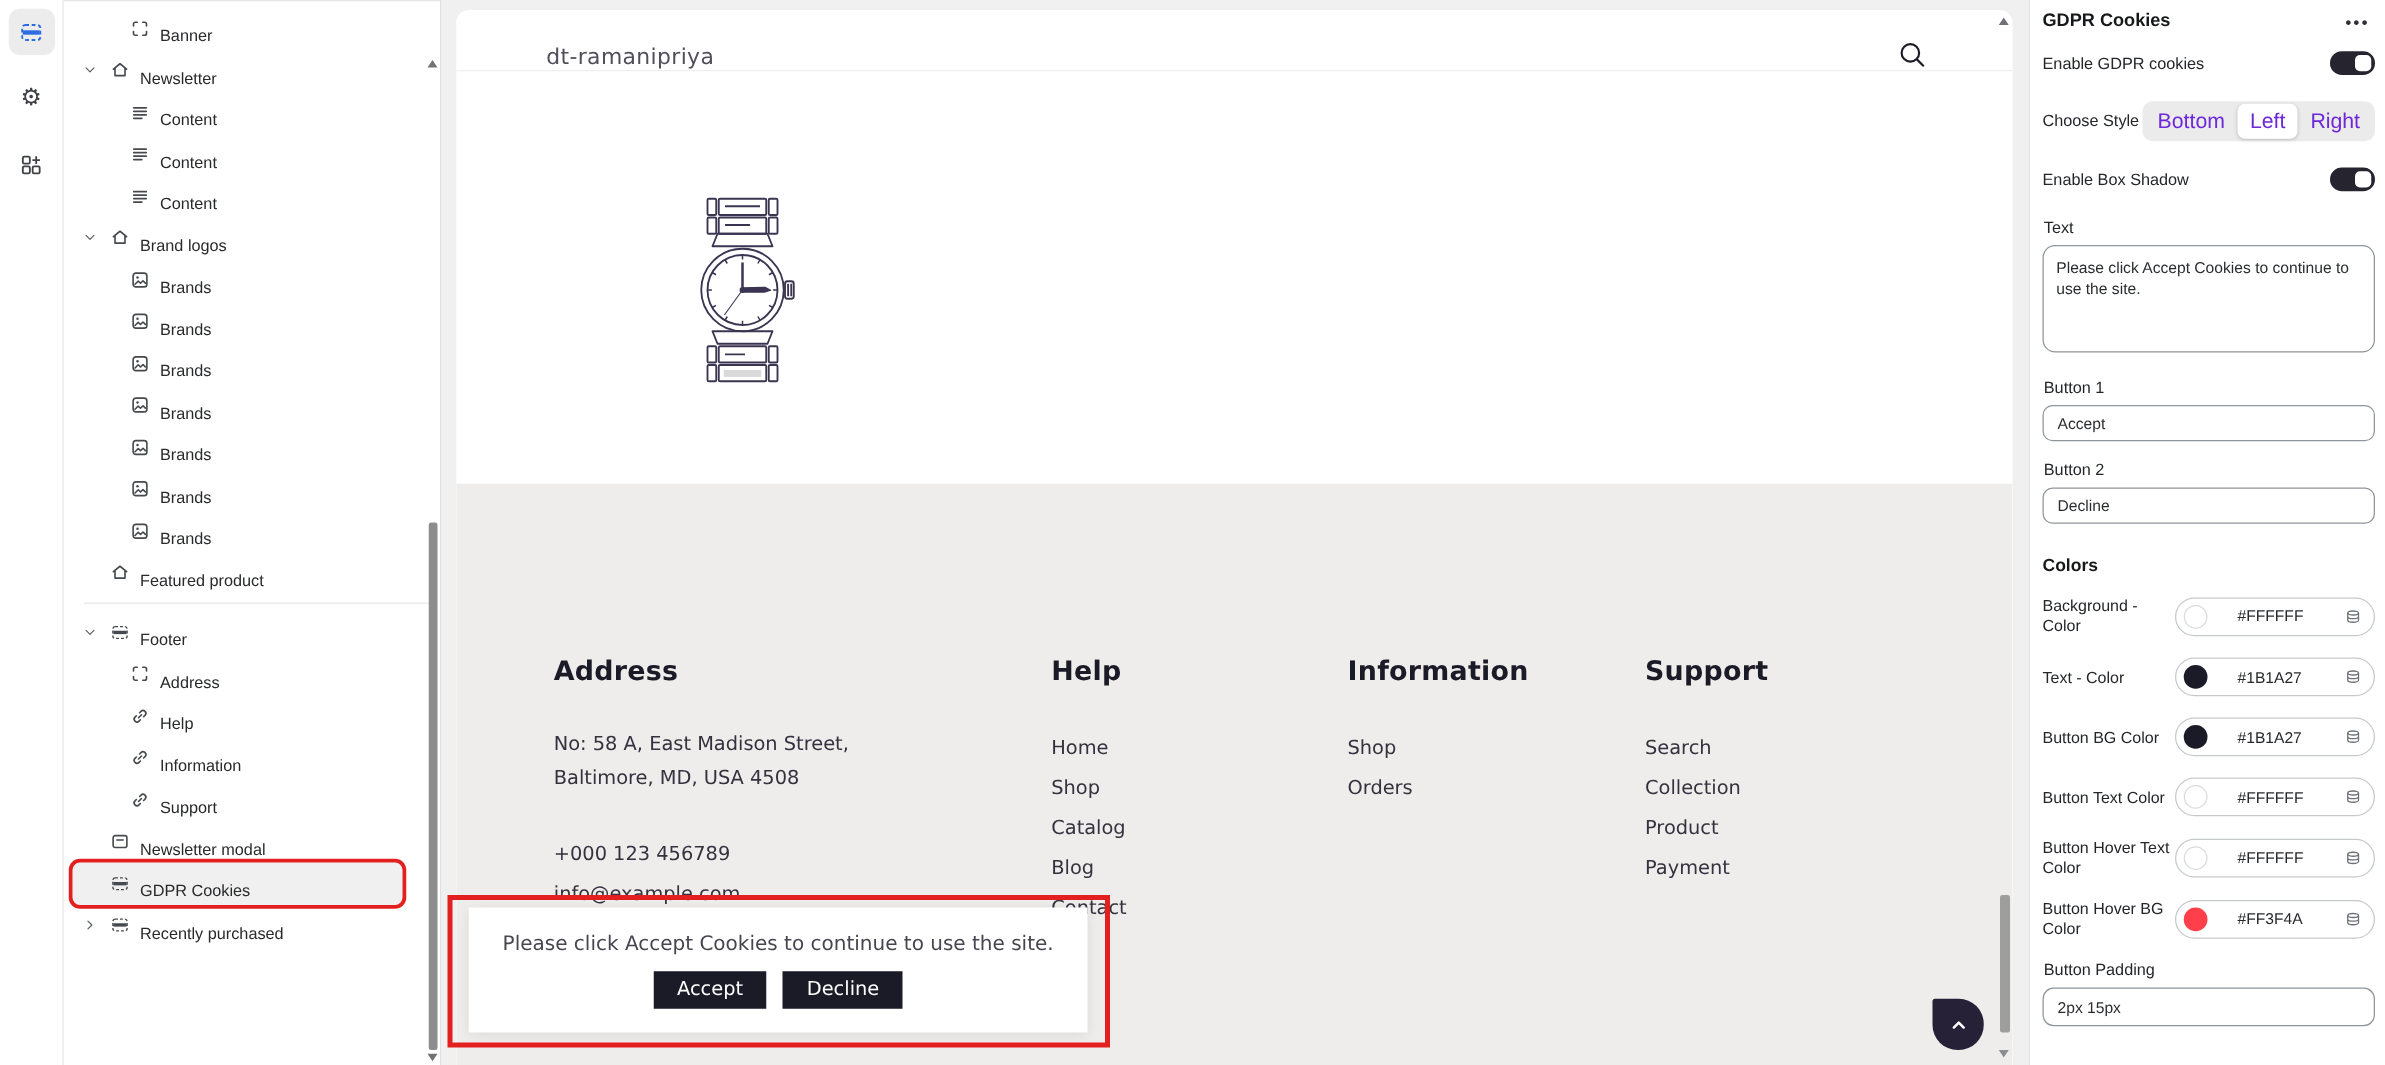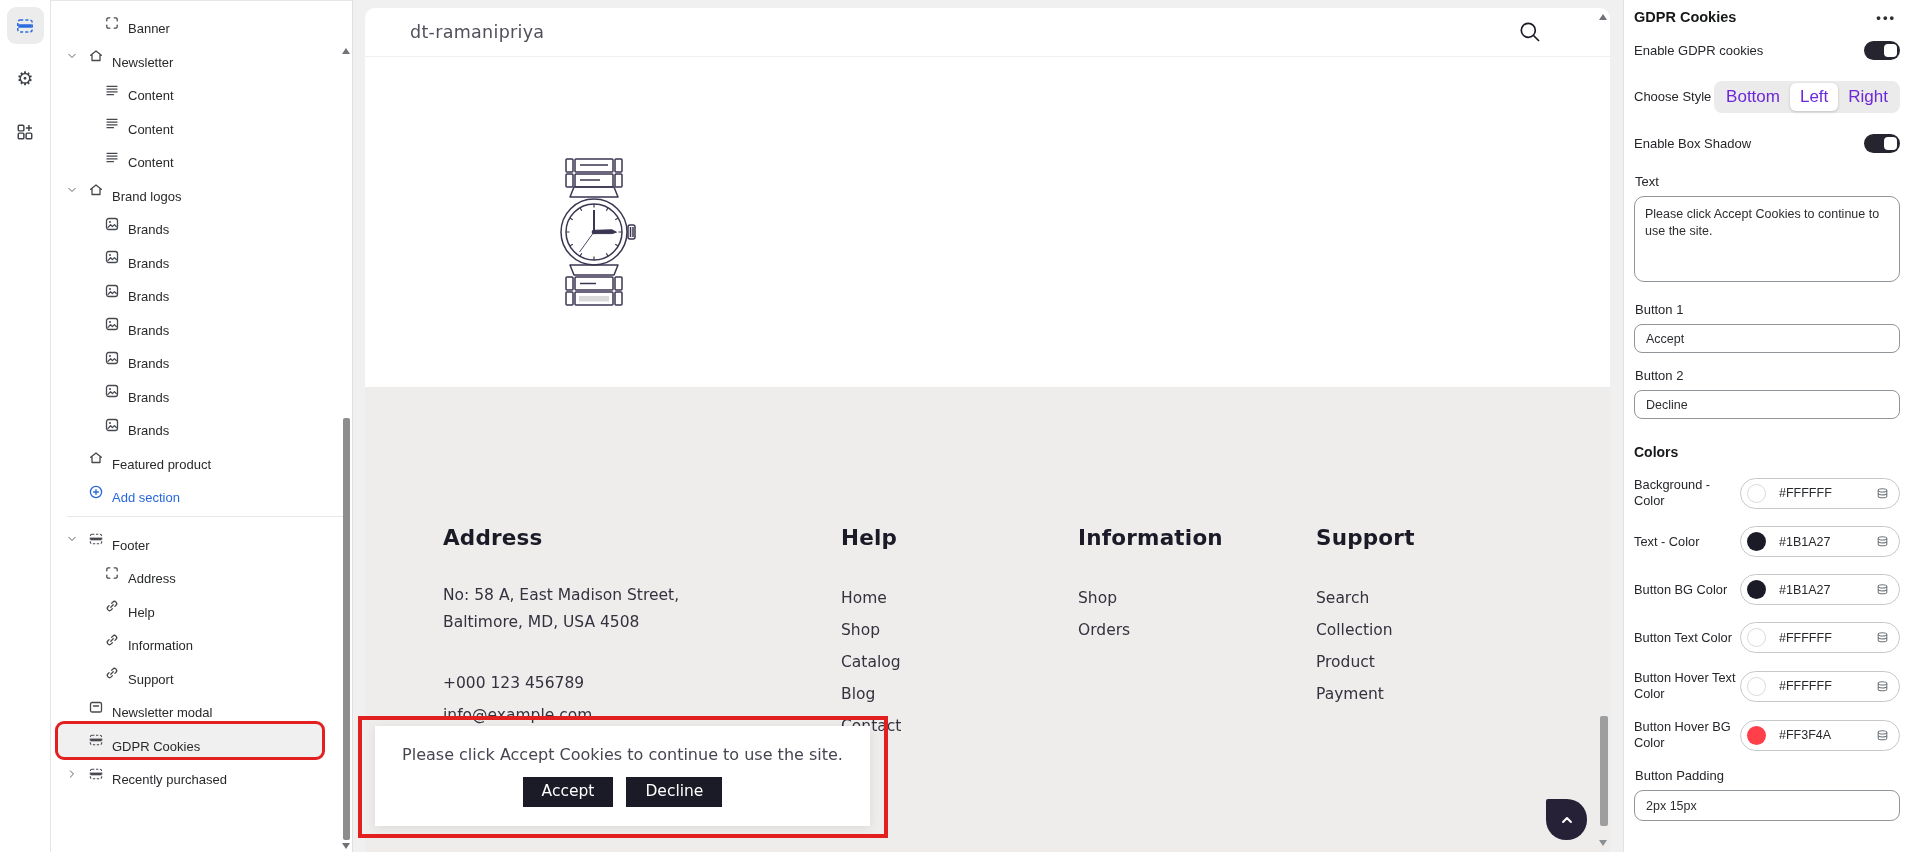--- a/index.html
+++ b/index.html
@@ -31,21 +31,21 @@
   
   .vscroll { position:absolute; top:40px; bottom:0; right:0; width:11px; }
   .sb-arrow { width:0; height:0; border-left:4.5px solid transparent; border-right:4.5px solid transparent; position:absolute; left:1px; }
   .sb-arrow.up { border-bottom:6px solid #6f7377; top:8px; }
   .sb-arrow.down { border-top:6px solid #6f7377; bottom:3px; }
   .sb-thumb { position:absolute; left:2px; width:7px; background:#8d8d8d; border-radius:2px; }
 
   
   .workspace { flex:1; position:relative; padding:8px 13px 0 12px; background:#f0f0f0; }
   .preview-card { background:#fff; border-radius:10px 10px 0 0; height:844px; position:relative; overflow:hidden; font-family:"DejaVu Sans",sans-serif; }
-  .site-header { height:49px; display:flex; align-items:center; padding:0 68px 0 45px; border-bottom:1px solid #efefef; }
+  .site-header { height:49px; display:flex; align-items:flex-end; padding:0 68px 0 72px; border-bottom:1px solid #efefef; }
   .site-logo { font-size:17.5px; color:#514f5b; letter-spacing:.3px; }
   .site-search { margin-left:auto; cursor:pointer; color:#1b1a27; display:flex; }
   .watch-wrap { margin:100px 0 0 187px; width:84px; }
   .site-footer { margin-top:74px; background:#eeedeb; min-height:480px; padding:138px 0 40px 78px; display:grid; grid-template-columns:398px 237px 238px 1fr; }
   .f-col h3 { font-size:21.5px; color:#1b1a27; margin-bottom:32px; letter-spacing:.2px; }
   .f-line { font-size:15.5px; color:#33323e; line-height:27px; }
   .f-contacts { margin-top:31px; }
   .f-contacts .f-line { line-height:32px; }
   .f-link { font-size:15.5px; color:#33323e; line-height:32px; cursor:pointer; }
 
@@ -77,21 +77,21 @@
   .seg-btn.selected { background:#fff; box-shadow:0 1px 3px rgba(0,0,0,.18); }
   .input-label { color:#24262a; margin:0 0 7px 1px; }
   .text-area { width:100%; height:86px; border:1px solid #90959a; border-radius:10px; resize:none; font-family:"Liberation Sans",sans-serif; font-size:12.5px; color:#2b2d30; padding:9px 10px; line-height:17px; outline:none; background:#fff; margin-bottom:17px;}
   .text-input { width:100%; height:29px; border:1px solid #90959a; border-radius:8px; font-family:"Liberation Sans",sans-serif; font-size:12.5px; color:#2b2d30; padding:0 11px; outline:none; background:#fff; margin-bottom:15px;}
   .colors-title { font-size:14px; font-weight:bold; color:#17181a; margin:10px 0 17px; }
   .color-row { display:flex; align-items:center; margin-bottom:17px; }
   .color-label { width:104px; font-size:12.8px; line-height:16px; color:#24262a; flex:0 0 auto; }
   .color-pill { margin-left:auto; width:160px; height:31px; border:1px solid #c6c9cc; border-radius:16px; display:flex; align-items:center; padding:0 9px 0 6px; cursor:pointer; background:#fff; }
   .swatch { width:19px; height:19px; border-radius:50%; flex:0 0 auto; }
   .swatch.light { border:1px solid #d9dbdd; }
-  .hex { font-size:12.5px; color:#26282b; margin-left:13px; }
+  .hex { font-size:12.5px; color:#26282b; margin-left:24px; }
   .pill-db { margin-left:auto; color:#6b7177; display:flex; }
 
   svg { display:block; }
 </style>
 </head>
 <body>
 
 <div class="rail">
   <div class="rail-btn active">
     <span>
@@ -247,29 +247,20 @@
         </span>
         <span class="tlabel">Brands</span>
       </div>
       <div class="tree-row ">
         <span class="ticon">
           <svg width="16" height="16" viewBox="0 0 16 16" fill="none" stroke="currentColor" stroke-width="1.3" stroke-linecap="round" stroke-linejoin="round">
             <path d="M2.7 7.3L8 3l5.3 4.3M4 6.3v6.2h8V6.3"></path>
           </svg>
         </span>
         <span class="tlabel">Featured product</span>
-      </div>
-      <div class="tree-row  accent">
-        <span class="ticon">
-          <svg width="16" height="16" viewBox="0 0 16 16" fill="none" stroke="currentColor" stroke-width="1.3" stroke-linecap="round" stroke-linejoin="round">
-            <circle cx="8" cy="8" r="5.6"></circle>
-            <path d="M8 5.6v4.8M5.6 8h4.8"></path>
-          </svg>
-        </span>
-        <span class="tlabel">Add section</span>
       </div>
       <div class="tree-divider"></div>
       <div class="tree-row ">
         <span class="chev">
           <svg width="12" height="12" viewBox="0 0 16 16" fill="none" stroke="currentColor" stroke-width="1.3" stroke-linecap="round" stroke-linejoin="round">
             <path d="M3.8 5.8L8 10l4.2-4.2"></path>
           </svg>
         </span>
         <span class="ticon">
           <svg width="16" height="16" viewBox="0 0 16 16" fill="none" stroke="currentColor" stroke-width="1.1">

